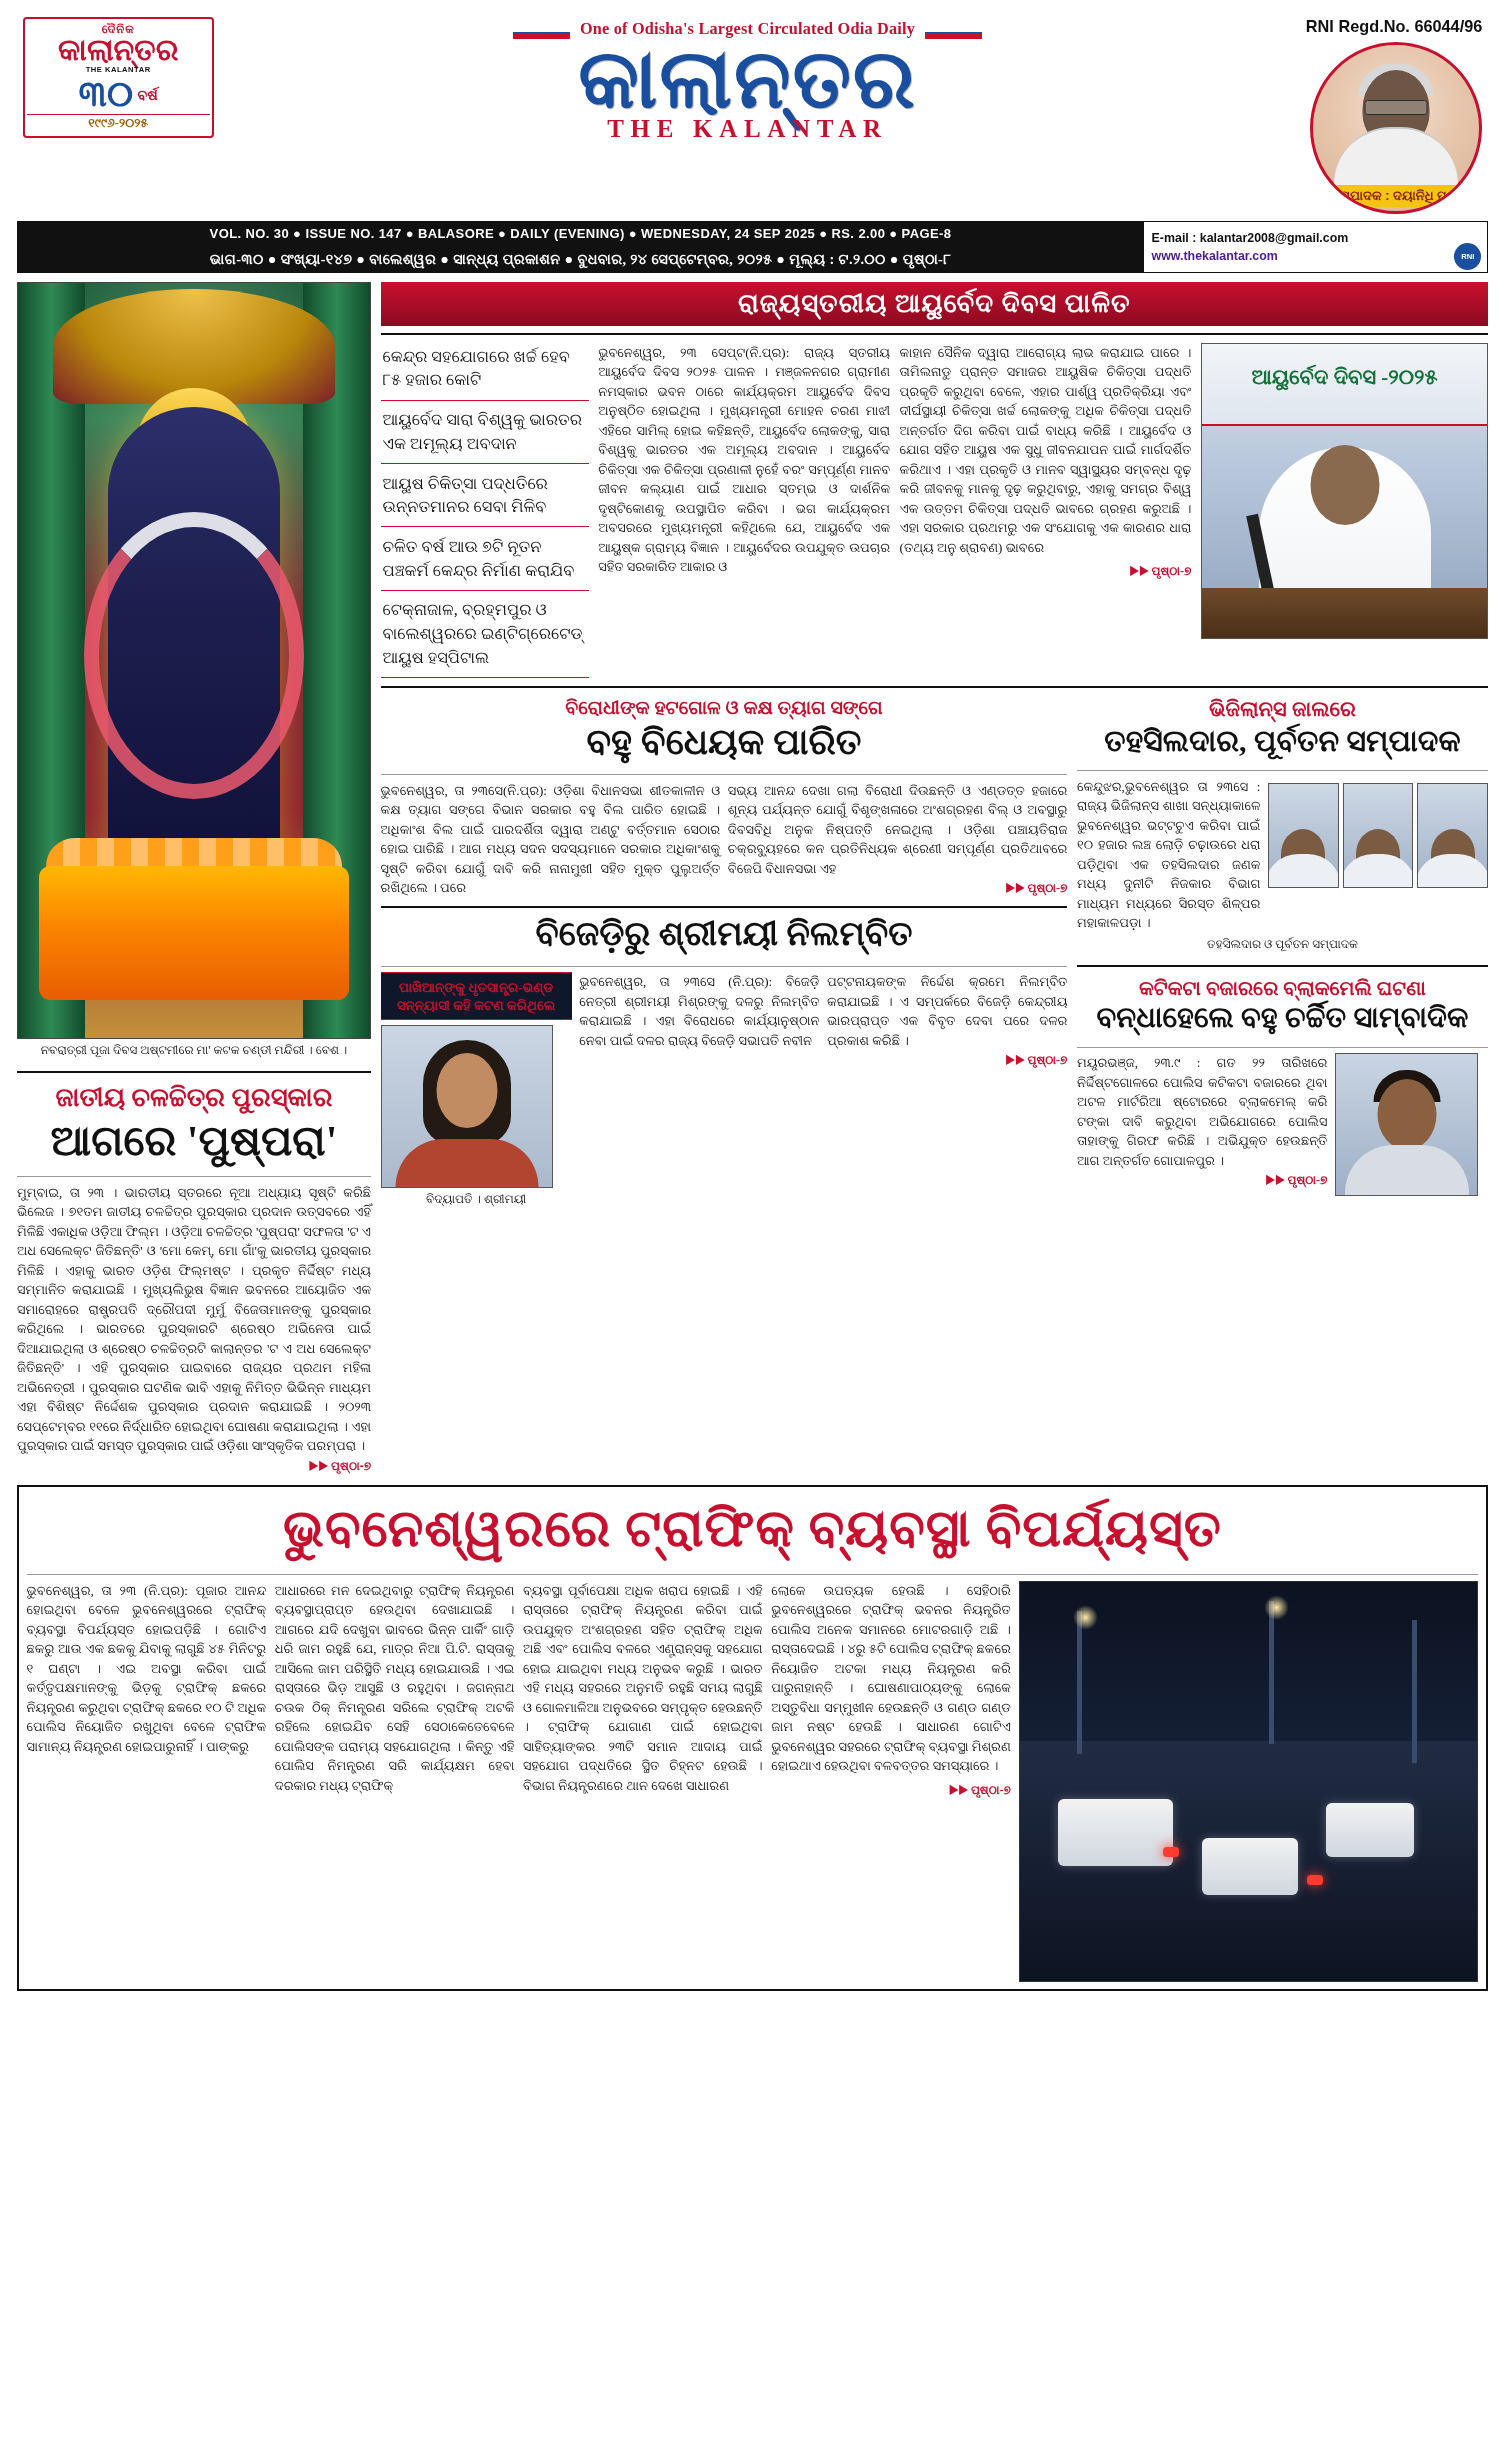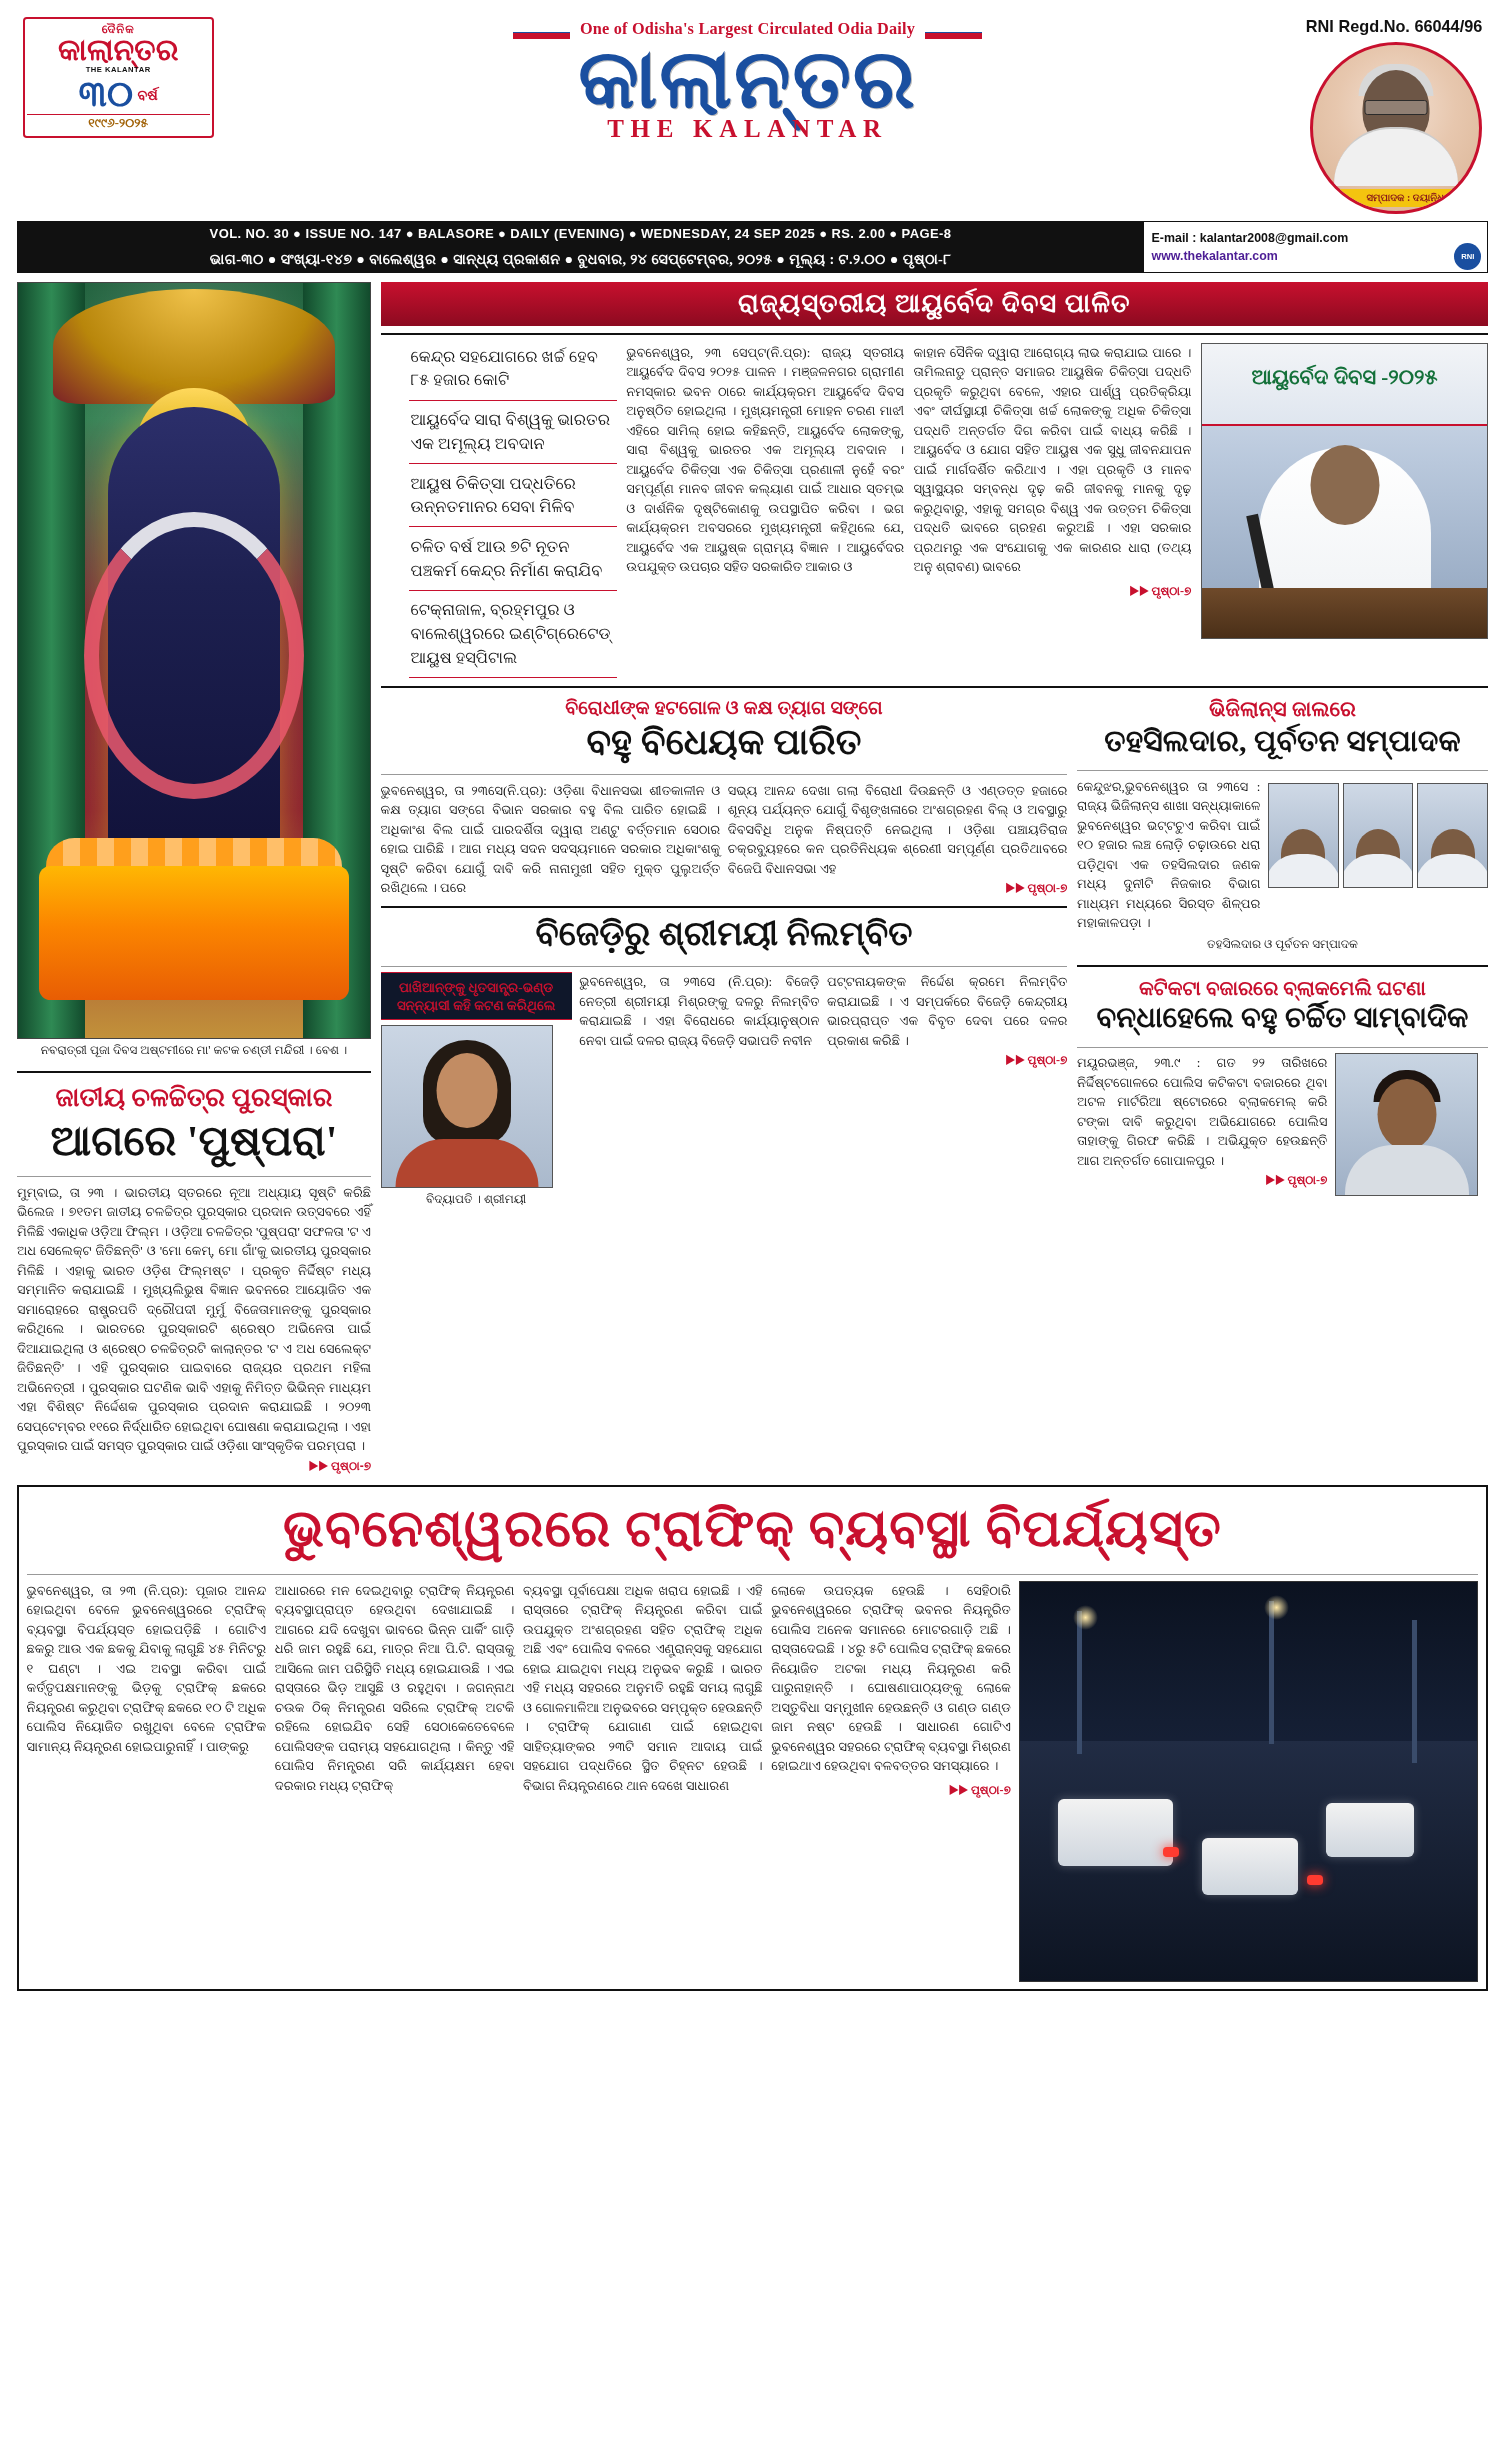--- a/index.html
+++ b/index.html
@@ -175,24 +175,24 @@
     border-radius: 57px 57px 0 0;
     background: #f0f0f0;
     border-top: 2.9px solid #ccc;
   }
   .portrait-badge .ribbon {
     position: absolute;
     left: 0; bottom: 3.8px;
     width: 100%;
     background: #f4c40f;
     color: #8a1a1a;
-    font-size: 10px;
+    font-size: 13px;
     font-weight: bold;
     padding: 2.9px 1.9px;
-    font-family: Liberation Serif, serif;
+    font-family: Liberation Sans, sans-serif;
   }
 
   
   .infobar-wrap {
     display: flex;
     margin-top: 7.6px;
     gap: 0;
     align-items: stretch;
   }
   .infobar-left {
@@ -332,21 +332,20 @@
   }
   .hr-thin { border: 0; border-top: 1px solid #999; margin: 5.7px 0; }
   .hr-thick { border: 0; border-top: 2.9px solid #111; margin: 7.6px 0; }
 
   .bullets {
     flex: 0 0 208px;
     font-family: "Liberation Serif", serif;
     font-size: 16.3px;
     line-height: 1.45;
     color: #111;
-    margin-left: 28px;
   }
   .bullets .b {
     padding: 7.6px 1.9px;
     border-bottom: 1.9px solid #c8102e;
   }
   .bullets .b:first-child { padding-top: 1.9px; }
 
   .story-cols {
     display: flex;
     gap: 9.6px;

